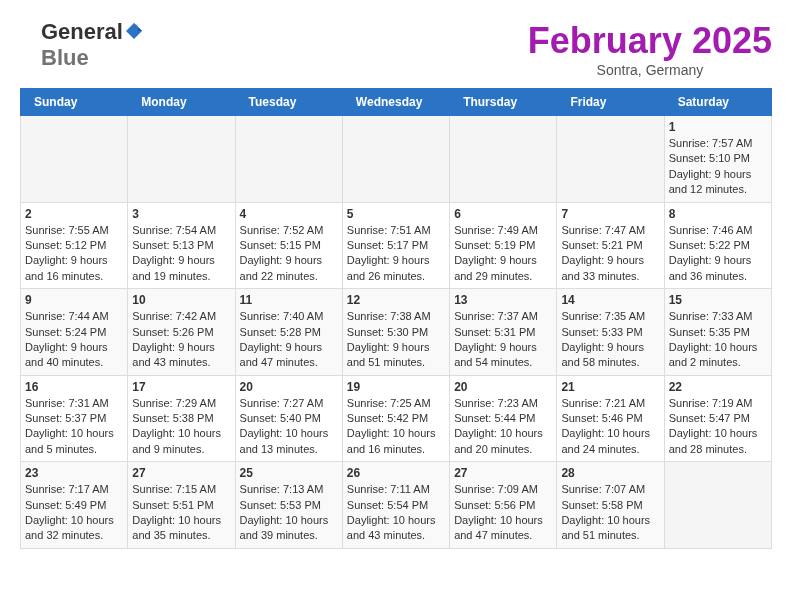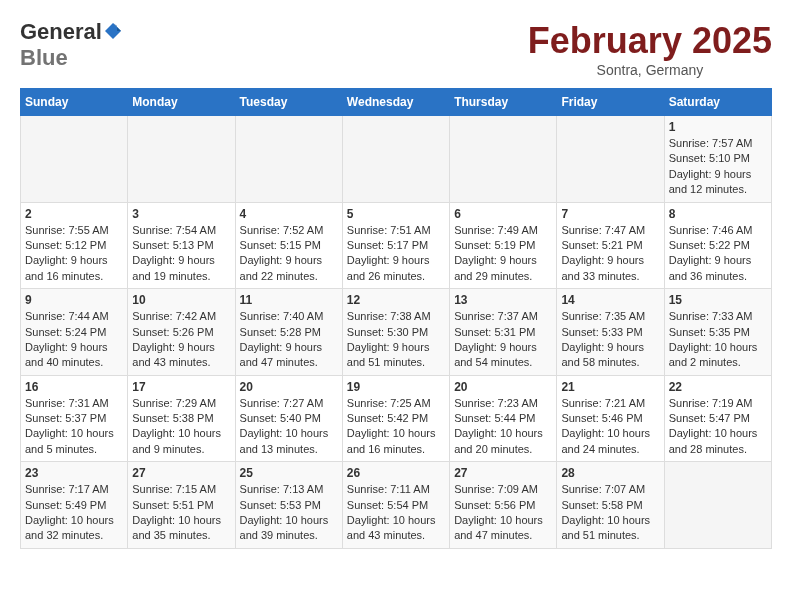--- a/index.html
+++ b/index.html
@@ -8,56 +8,57 @@
       background: #fff;
       width: 792px;
       min-height: 612px;
       padding: 20px;
     }
     .header {
       display: flex;
       justify-content: space-between;
       align-items: flex-start;
       margin-bottom: 10px;
+      margin-left: 21px;
     }
     .logo {
       display: flex;
       align-items: center;
     }
     .logo-text {
       font-size: 22px;
       font-weight: bold;
       line-height: 1.1;
     }
     .logo-general { color: #333; }
     .logo-blue { color: #737373; }
     .title-area {
       text-align: right;
     }
     .month-title {
       font-size: 36px;
       font-weight: bold;
-      color: #7f1d1d;
+      color: #a21caf;
     }
     .subtitle {
       font-size: 14px;
       color: #555;
       text-align: center;
     }
     .calendar {
       width: 100%;
       border-collapse: collapse;
       border: 1px solid #ccc;
     }
     .calendar th {
       background-color: #2a73c5;
       color: #fff;
       font-size: 12px;
       font-weight: bold;
-      padding: 6px 4px;
+      padding: 6px 13px;
       text-align: left;
       border: 1px solid #2a73c5;
     }
     .calendar td {
       width: 107px;
       height: 80px;
       vertical-align: top;
       padding: 4px;
       border: 1px solid #ddd;
       font-size: 10px;

